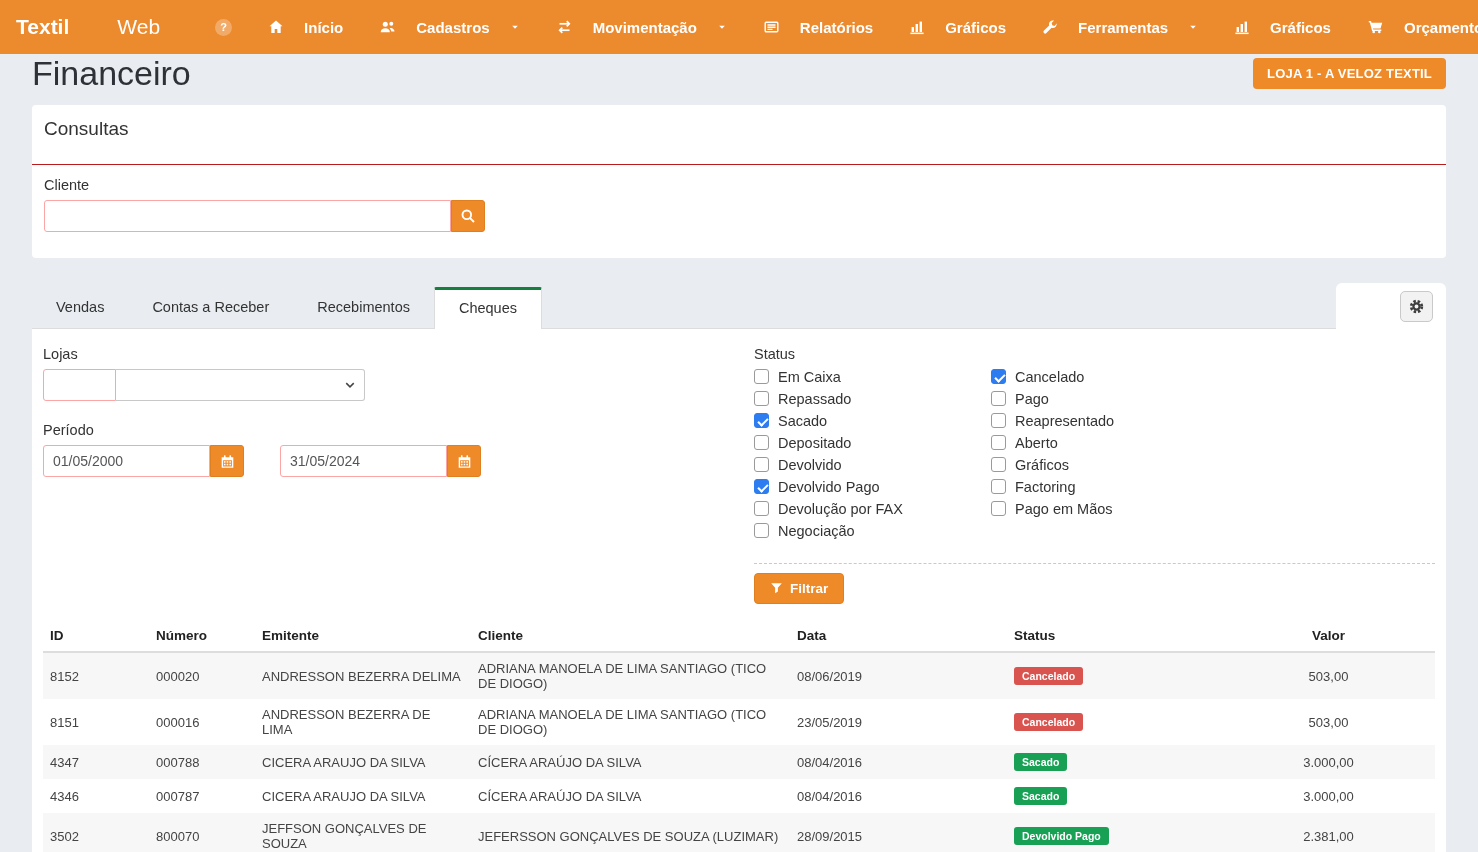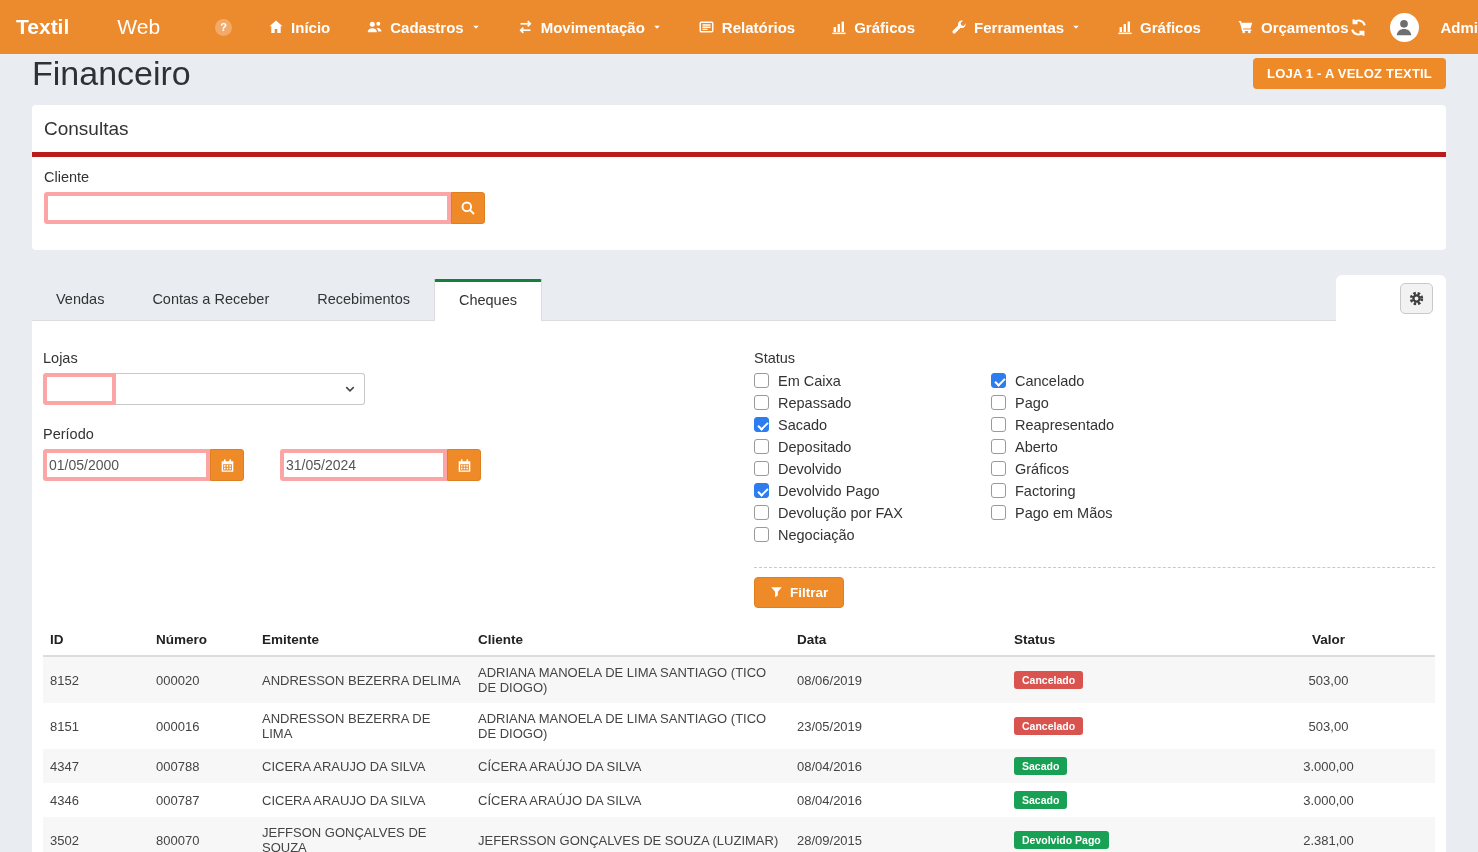--- a/index.html
+++ b/index.html
@@ -10,46 +10,46 @@
   
   .navbar { height:54px; background:#ec8a2e; display:flex; align-items:center;
     padding:0 30px 0 16px; color:#fff; }
   .brand { display:flex; align-items:center; font-size:21px; cursor:pointer;gap:48px; }
   .brand-bold { font-weight:bold; }
   .brand-light { font-weight:normal; }
   .help-badge { margin-left:7px; width:17px; height:17px; border-radius:50%;
     background:rgba(255,255,255,.28); color:#fff; font-size:11px; font-weight:bold;
     display:flex; align-items:center; justify-content:center; }
   .nav-items { display:flex; align-items:center; gap:36px; margin-left:36px; }
-  .nav-item { display:flex; align-items:center; gap:7px; font-size:15px;
+  .nav-item { display:flex; align-items:center; gap:20px; font-size:15px;
     font-weight:600; color:#fff; text-decoration:none; cursor:pointer; white-space:nowrap; }
   .nav-item svg { display:block; }
   .nav-right { margin-left:auto; display:flex; align-items:center; gap:22px; }
   .refresh-btn { cursor:pointer; display:flex; }
   .avatar { width:29px; height:29px; border-radius:50%; background:#fff;
     display:flex; align-items:center; justify-content:center; overflow:hidden; }
   .username { font-size:15px; font-weight:600; }
 
   
   .page { padding:0 32px; }
   .page-header { display:flex; align-items:center; justify-content:space-between;
     }
   .page-title { font-size:34px; font-weight:500; color:#2e3238; }
   .store-btn { background:#ef8a28; color:#fff; font-weight:bold; font-size:13px;
     border:none; border-radius:4px; padding:8px 14px; cursor:pointer; letter-spacing:.2px; }
 
   
   .card { background:#fff; border-radius:4px; margin-top:12px; }
-  .card-header { padding:13px 12px 12px; border-bottom:5px solid #b91c1c;
+  .card-header { padding:13px 12px 24px; border-bottom:1px solid #b91c1c;
     font-size:19px; color:#333; }
   .card-body { padding:12px 12px 26px; }
   .field-label { font-size:14.5px; color:#333; margin-bottom:7px; display:block; }
   .input-group { display:flex; }
-  .text-input { height:32px; border:4px solid #fca5a5; border-radius:3px 0 0 3px;
-    font-size:14px; color:#555; padding:0 2px; outline:none;
+  .text-input { height:32px; border:1px solid #fca5a5; border-radius:3px 0 0 3px;
+    font-size:14px; color:#555; padding:0 9px; outline:none;
     font-family:"Liberation Sans","DejaVu Sans",sans-serif; }
   .cliente-input { width:407px; }
   .icon-btn { width:34px; height:32px; background:#ef8a28; border:1px solid #e07f1f;
     border-radius:0 3px 3px 0; display:flex; align-items:center; justify-content:center;
     cursor:pointer; }
 
   
   .tabs-row { display:flex; align-items:flex-end; margin-top:25px;
     border-bottom:1px solid #dcdcdc; height:46px; }
   .tab { padding:12px 24px 13px; font-size:14.5px; color:#333; cursor:pointer;
@@ -60,21 +60,21 @@
   .gear-box { margin-left:auto; margin-bottom:-1px; height:46px; width:110px;
     background:#fff; border-radius:6px 6px 0 0; display:flex; align-items:center;
     justify-content:flex-end; padding-right:13px; }
   .gear-btn { width:33px; height:31px; background:#f2f2f2; border:1px solid #c9c9c9;
     border-radius:5px; display:flex; align-items:center; justify-content:center;
     cursor:pointer; }
 
   
   .panel { background:#fff; border-radius:0 0 4px 4px; padding:11px 11px 14px;
     min-height:483px; }
-  .filter-grid { display:flex;margin-top:12px; }
+  .filter-grid { display:flex; }
   .filter-left { width:711px; padding-top:6px; }
   .filter-right { flex:1; padding-top:6px; }
 
   .loja-code { width:73px; border-radius:3px 0 0 3px; }
   .loja-select-wrap { position:relative; width:249px; }
   .loja-select { width:100%; height:32px; border:1px solid #c8c8c8; border-left:none;
     border-radius:0 3px 3px 0; background:#fff; appearance:none; -webkit-appearance:none;
     padding:0 9px; font-size:14px; color:#555; outline:none; }
   .loja-select-wrap svg { position:absolute; right:9px; top:10px; pointer-events:none; }
 

